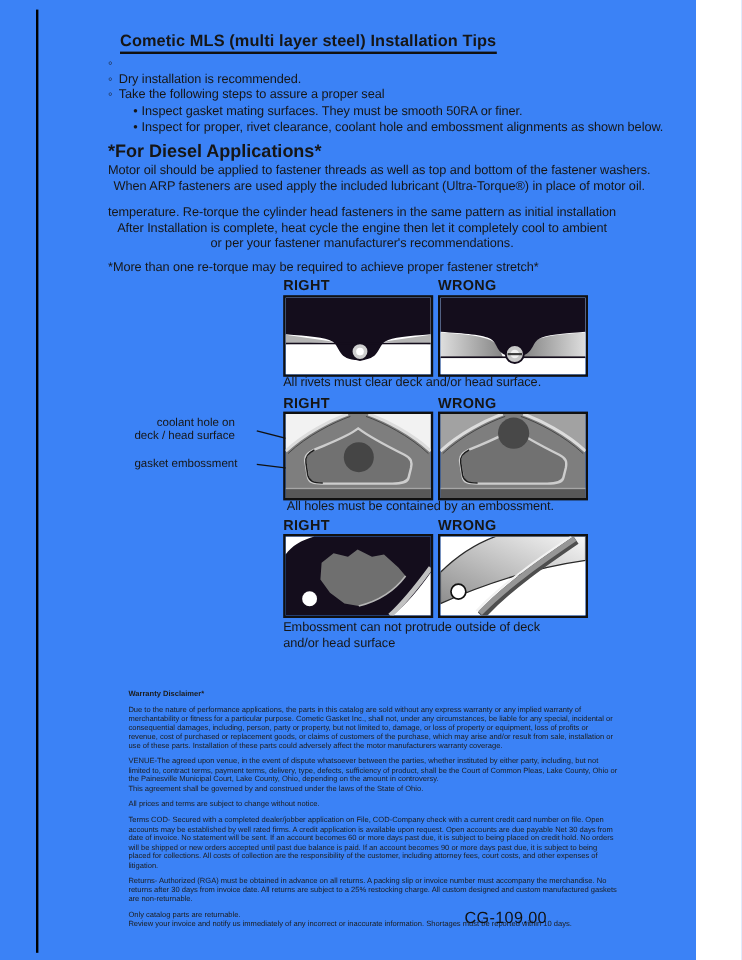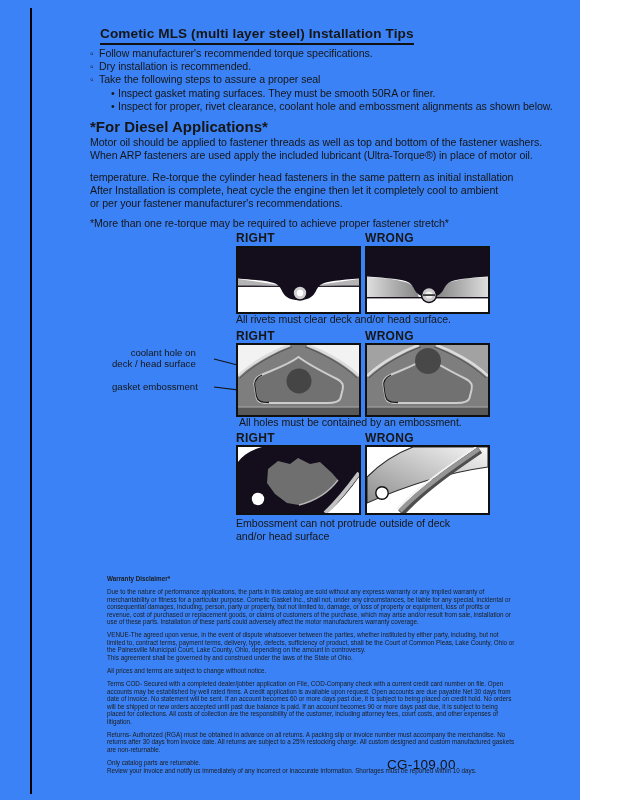--- a/index.html
+++ b/index.html
@@ -7,21 +7,21 @@
         font-family:"Liberation Sans","DejaVu Sans",sans-serif;color:#161616;}
   .edge-line{position:absolute;left:30px;top:8px;width:2px;height:786px;background:#000;}
   .title{position:absolute;left:100px;top:26px;font-size:13.6px;font-weight:bold;
          border-bottom:2px solid #111;padding-bottom:2px;letter-spacing:0.1px;white-space:nowrap;}
   .bullets{position:absolute;left:90px;top:47px;font-size:10.6px;line-height:13.2px;letter-spacing:-0.05px;}
   .brow{display:flex;white-space:nowrap;}
   .brow .mark{width:9px;flex:0 0 9px;}
   .brow.sub{margin-left:21px;}
   .brow.sub .mark{width:7px;flex:0 0 7px;}
   .h2{position:absolute;left:90px;top:118px;font-size:15px;font-weight:bold;white-space:nowrap;}
-  .para{position:absolute;left:90px;font-size:10.6px;line-height:13.2px;letter-spacing:-0.05px;}
+  .para{position:absolute;left:90px;font-size:10.6px;line-height:13.2px;letter-spacing:-0.05px;text-align:center;}
   .para div{white-space:nowrap;}
   .dlabel{position:absolute;width:122px;text-align:left;font-size:12px;font-weight:bold;letter-spacing:0.3px;}
   .dbox{position:absolute;width:121px;height:64px;border:2px solid #101010;box-sizing:content-box;}
   .dbox svg{display:block;}
   .caption{position:absolute;font-size:10.6px;line-height:12.5px;letter-spacing:-0.05px;white-space:nowrap;}
   .ann{position:absolute;font-size:9.6px;line-height:11px;text-align:right;white-space:nowrap;}
   .legal{position:absolute;left:107px;top:575px;width:408px;font-size:6.3px;line-height:7.4px;color:#1c1c1c;}
   .legal .lh{font-weight:bold;}
   .legal .gap{height:6px;}
   .pcode{position:absolute;left:387px;top:757px;font-size:13.5px;letter-spacing:0.3px;color:#111;}
@@ -31,21 +31,20 @@
 
 <div class="page">
 
   <div class="edge-line"></div>
 
   <div class="title">Cometic MLS (multi layer steel) Installation Tips</div>
 
   <div class="bullets">
     <div class="brow">
       <span class="mark">◦</span>
-      <span>Follow manufacturer's recommended torque specifications.</span>
     </div>
     <div class="brow">
       <span class="mark">◦</span>
       <span>Dry installation is recommended.</span>
     </div>
     <div class="brow">
       <span class="mark">◦</span>
       <span>Take the following steps to assure a proper seal</span>
     </div>
     <div class="brow sub">

